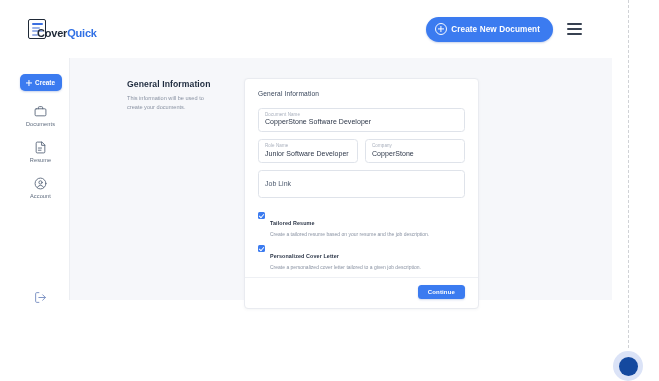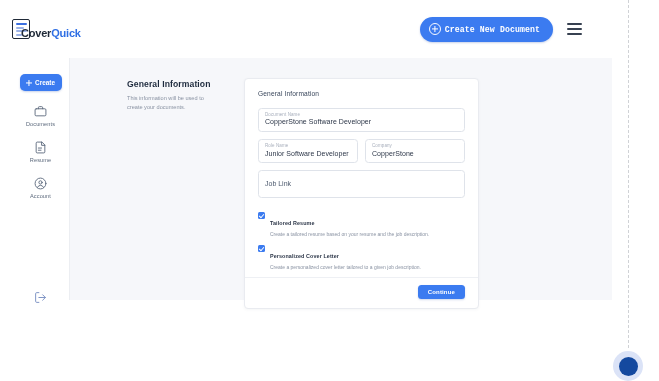--- a/index.html
+++ b/index.html
@@ -23,21 +23,21 @@
   
   .topbar {
     position: absolute;
     left: 0; top: 0;
     width: 600px;
     height: 58px;
     background: #ffffff;
     display: flex;
     align-items: center;
     justify-content: space-between;
-    padding: 0 18px 0 12px;
+    padding: 0 18px 0 28px;
   }
 
   .brand {
     display: flex;
     align-items: center;
     gap: 4px;
   }
   .brand-mark {
     width: 18px; height: 20px;
     border: 1.3px solid #1f2937;
@@ -84,21 +84,21 @@
     background: #3b7bf0;
     color: #ffffff;
     border: none;
     border-radius: 20px;
     height: 25px;
     padding: 0 13px 0 9px;
     font-size: 8.2px;
     font-weight: bold;
     letter-spacing: .1px;
     cursor: pointer;
-    font-family: Liberation Mono, monospace;
+    font-family: Liberation Sans, sans-serif;
     box-shadow: 0 1px 2px rgba(40,80,170,.25);
   }
   .plus-circle {
     width: 12px; height: 12px;
     border: 1.2px solid rgba(255,255,255,.95);
     border-radius: 50%;
     position: relative;
     flex: 0 0 auto;
   }
   .plus-circle::before, .plus-circle::after {

